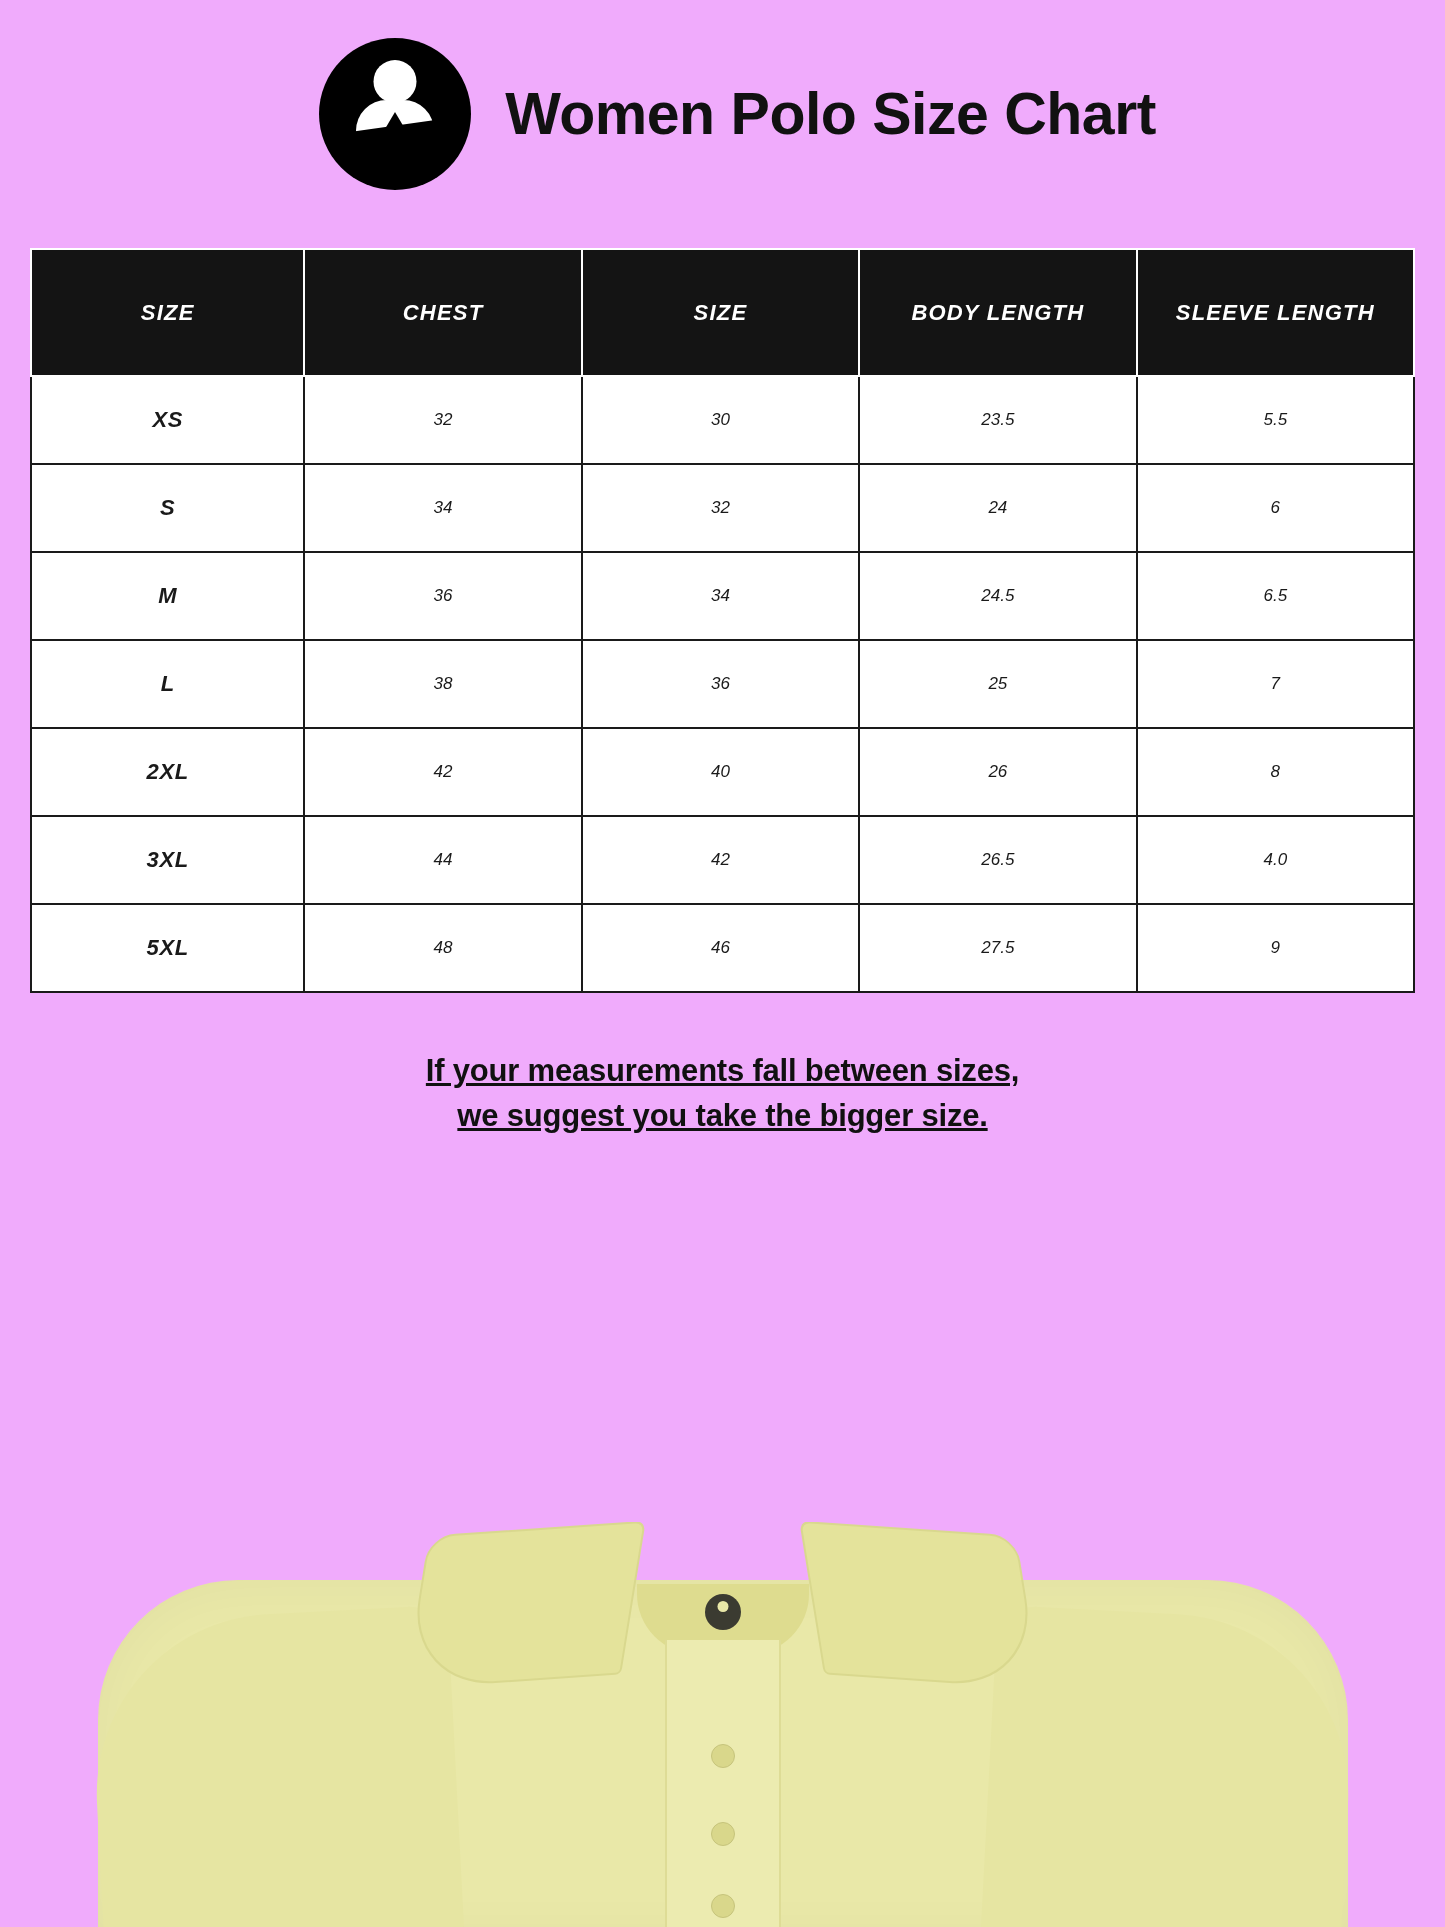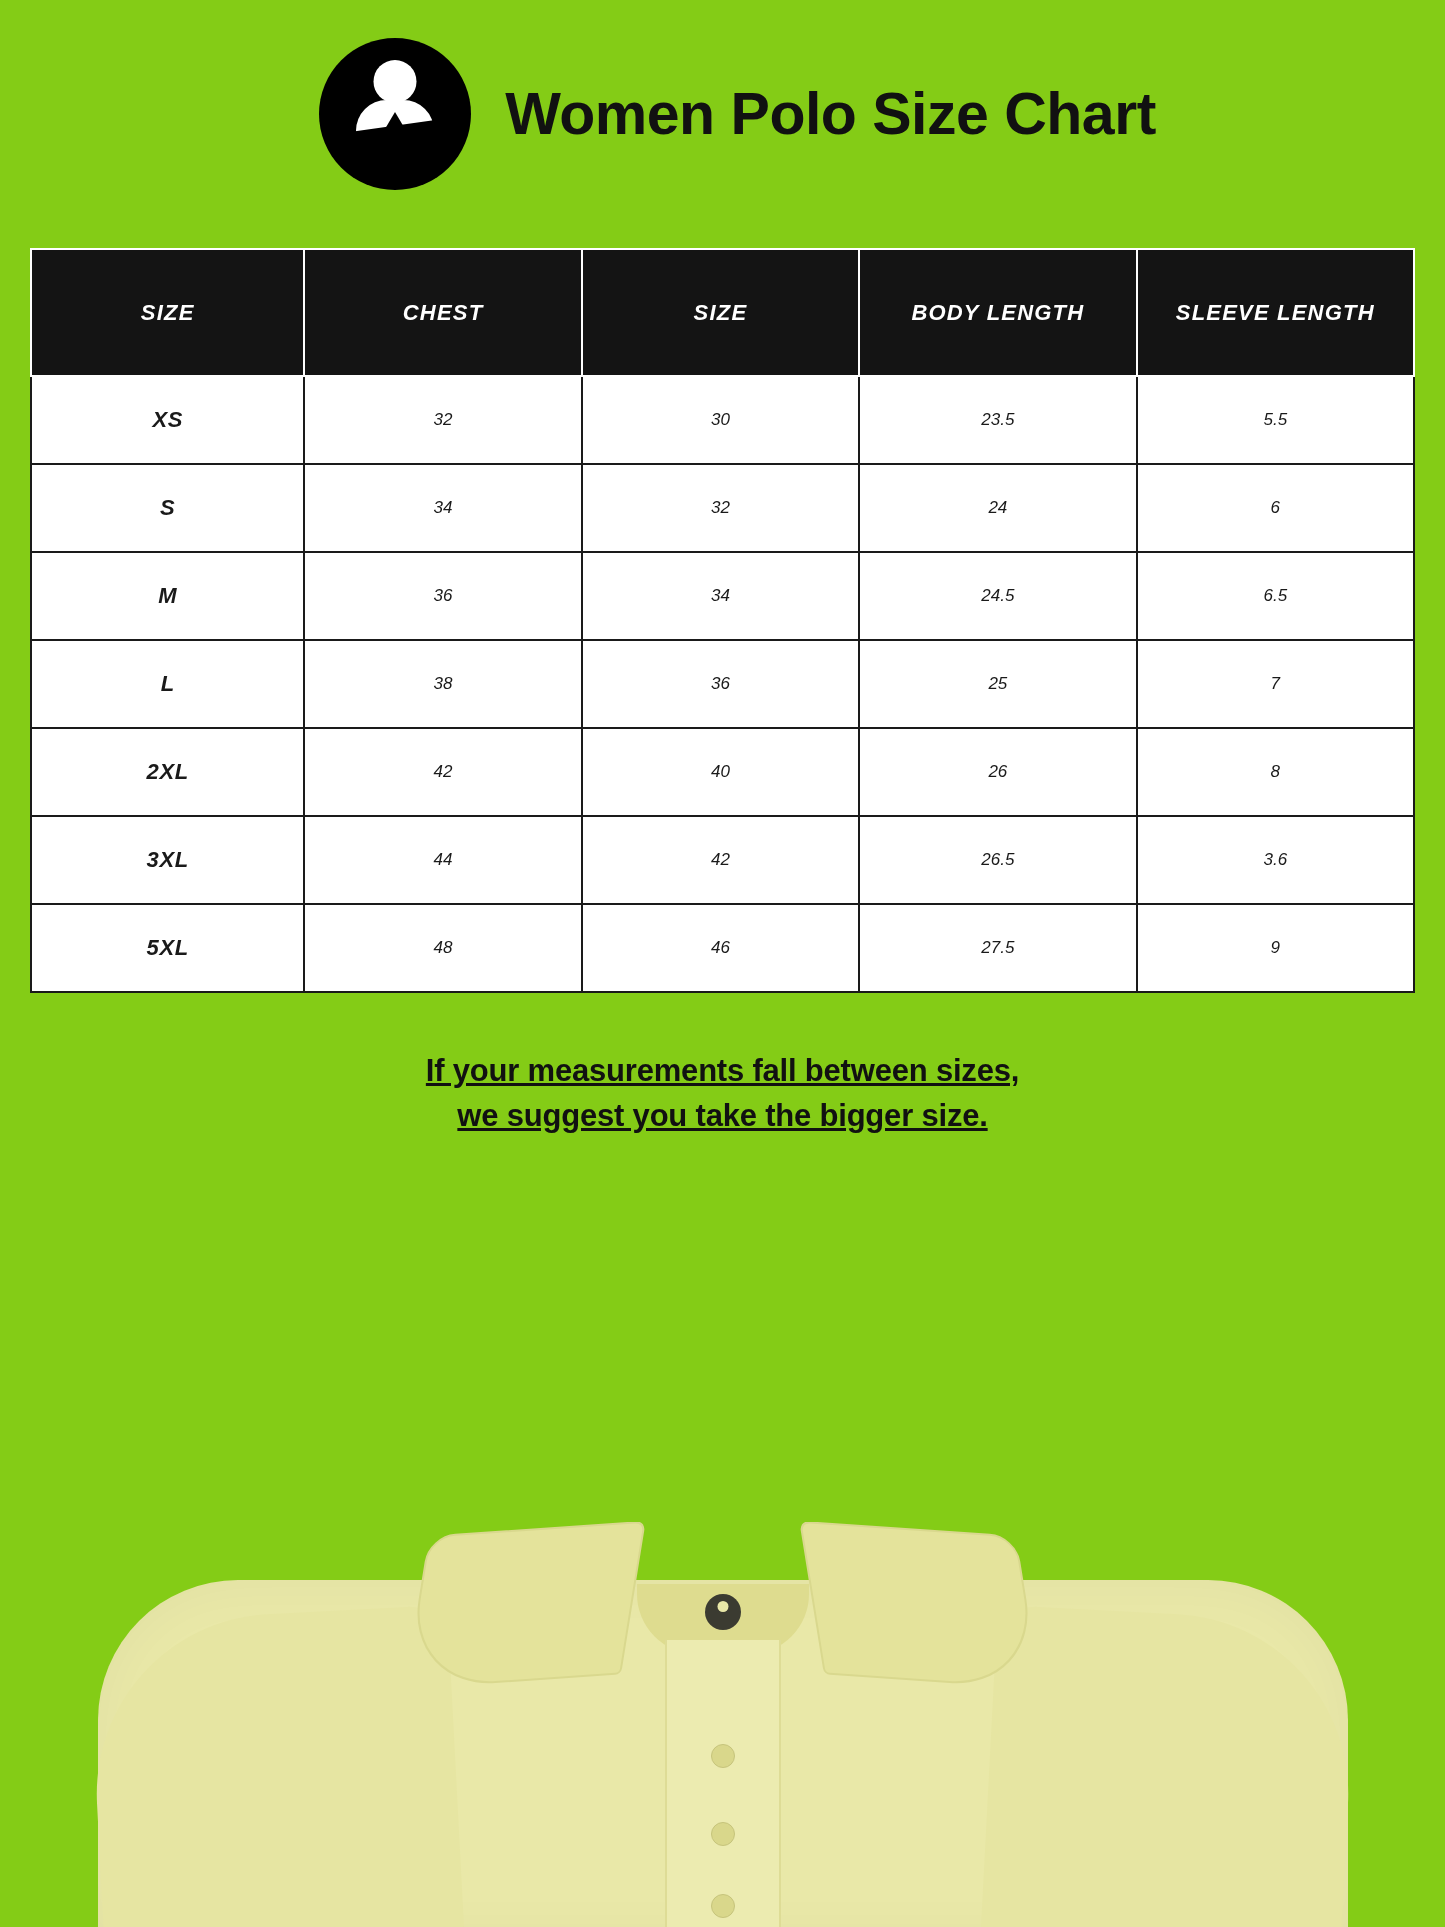--- a/index.html
+++ b/index.html
@@ -13,21 +13,21 @@
     position: relative;
     font-family: "Liberation Sans", sans-serif;
     color: #111111;
     overflow: hidden;
   }
 
   .page {
     width: 1445px;
     height: 1927px;
     position: relative;
-    background: #84cc16;
+    background: #f0abfc;
   }
 
   
   .header {
     display: flex;
     align-items: center;
     justify-content: center;
     gap: 34px;
     padding-top: 38px;
     padding-left: 30px;
@@ -316,21 +316,21 @@
           <td>42</td>
           <td>40</td>
           <td>26</td>
           <td>8</td>
         </tr>
         <tr>
           <td class="size-cell">3XL</td>
           <td>44</td>
           <td>42</td>
           <td>26.5</td>
-          <td>3.6</td>
+          <td>4.0</td>
         </tr>
         <tr>
           <td class="size-cell">5XL</td>
           <td>48</td>
           <td>46</td>
           <td>27.5</td>
           <td>9</td>
         </tr>
       </tbody>
     </table>

